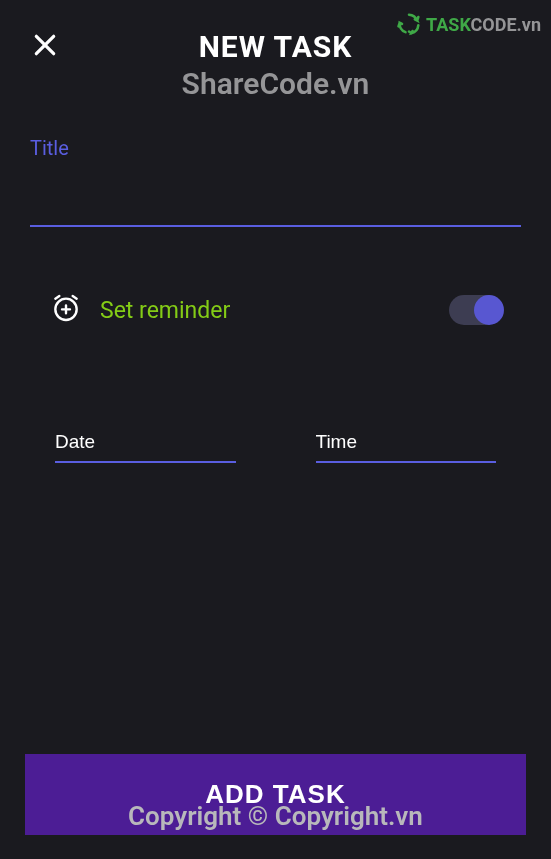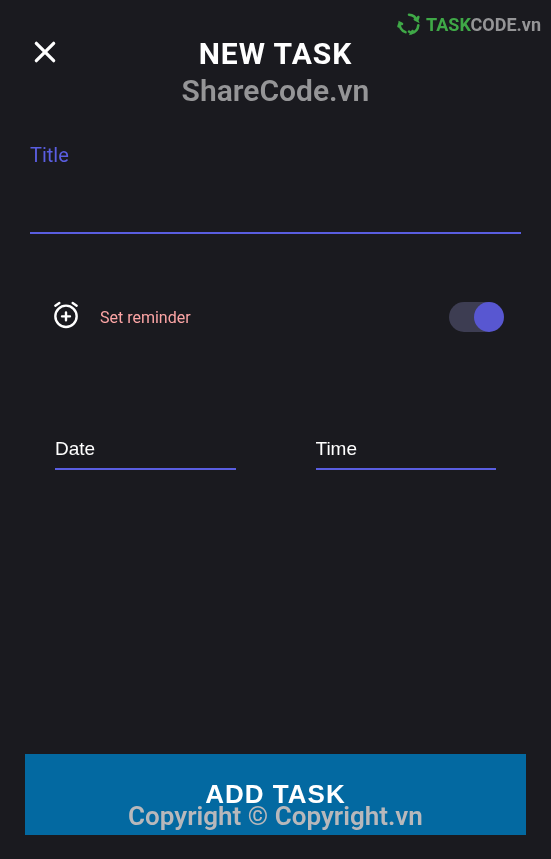--- a/index.html
+++ b/index.html
@@ -14,21 +14,21 @@
       background-color: #1a1a1f;
       font-family: -apple-system, BlinkMacSystemFont, "Segoe UI", Roboto, sans-serif;
       position: relative;
       overflow: hidden;
     }
     
     .container {
       display: flex;
       flex-direction: column;
       height: 100%;
-      padding: 11px 30px;
+      padding: 4px 30px;
     }
     
     .header {
       display: flex;
       align-items: center;
       padding-top: 25px;
       position: relative;
     }
     
     .close-btn {
@@ -85,22 +85,22 @@
       margin-top: 65px;
       padding: 0 20px 0 20px;
     }
     
     .alarm-icon svg {
       width: 32px;
       height: 32px;
     }
     
     .reminder-label {
-      color: #fca5a5;
-      font-size: 16px;
+      color: #84cc16;
+      font-size: 23px;
       margin-left: 18px;
       flex: 1;
     }
     
     .toggle {
       width: 52px;
       height: 30px;
       background-color: #3d3d52;
       border-radius: 15px;
       position: relative;
@@ -141,21 +141,21 @@
     
     .datetime-input::placeholder {
       color: #ffffff;
     }
     
     .add-btn {
       position: absolute;
       bottom: 24px;
       left: 25px;
       right: 25px;
-      background-color: #0369a1;
+      background-color: #4c1d95;
       color: #ffffff;
       border: none;
       padding: 25px 0;
       font-size: 26px;
       font-weight: 600;
       letter-spacing: 1px;
       cursor: pointer;
     }
     
     .watermark-logo {

